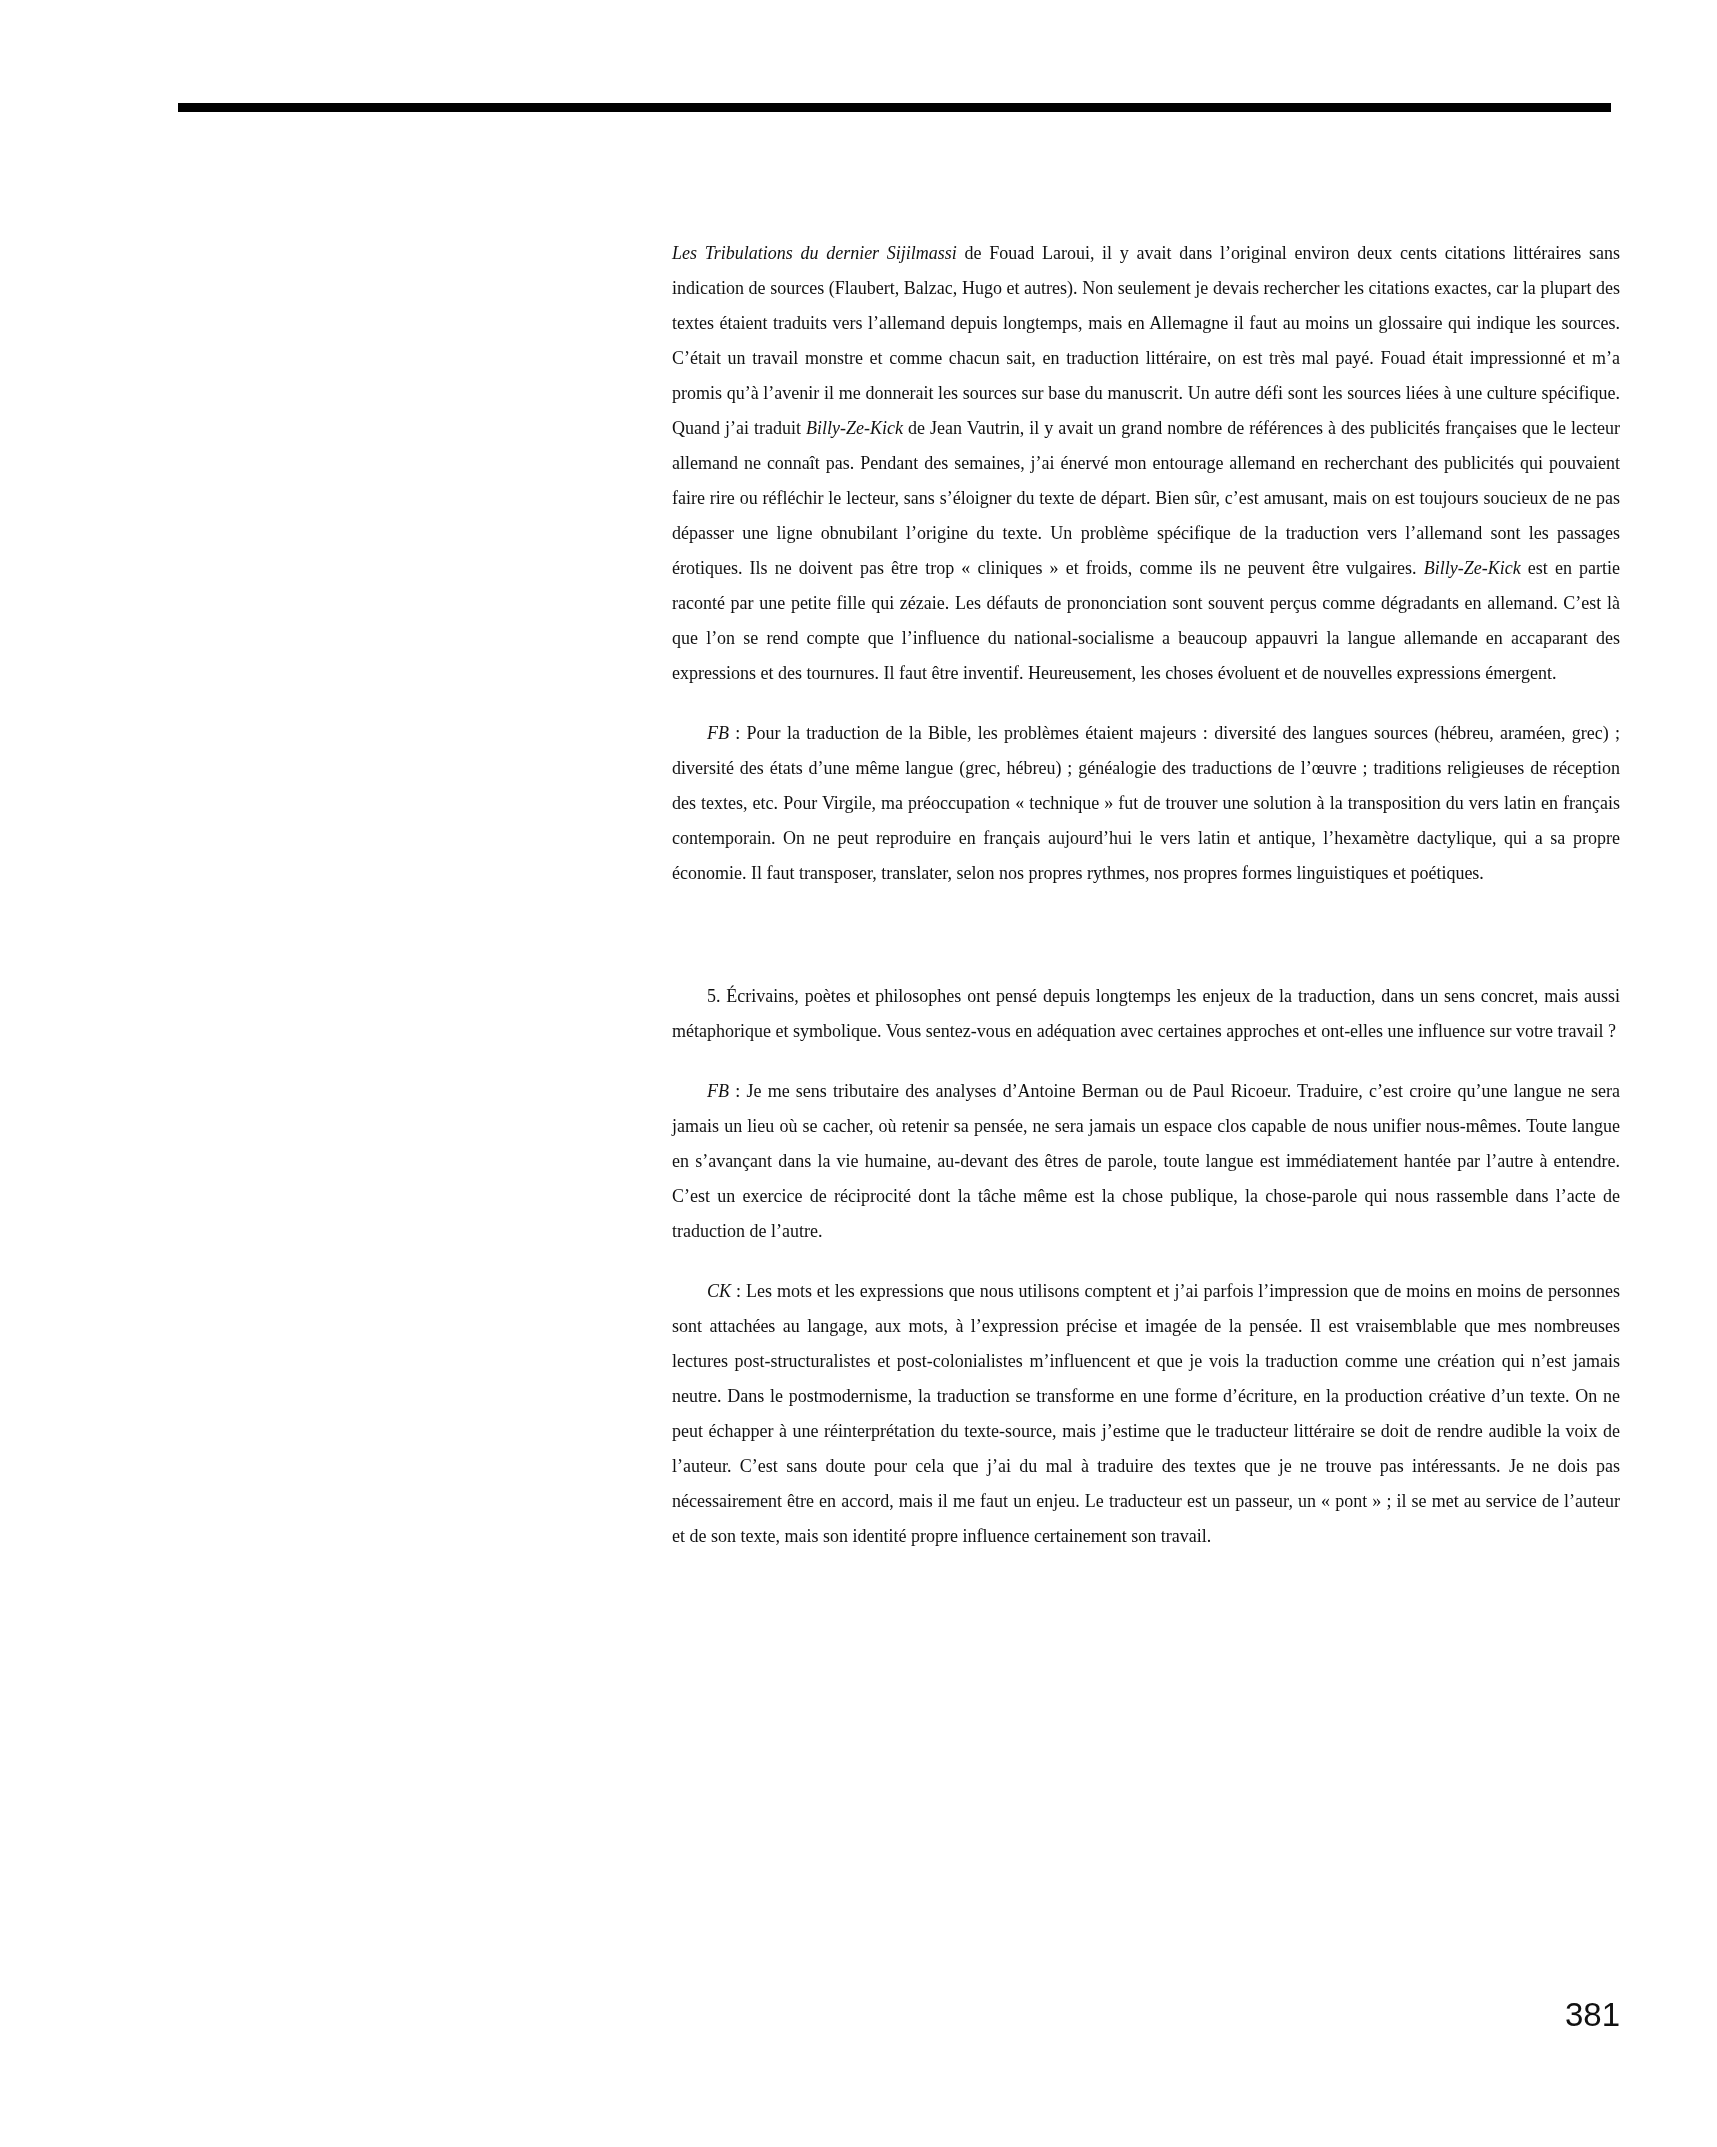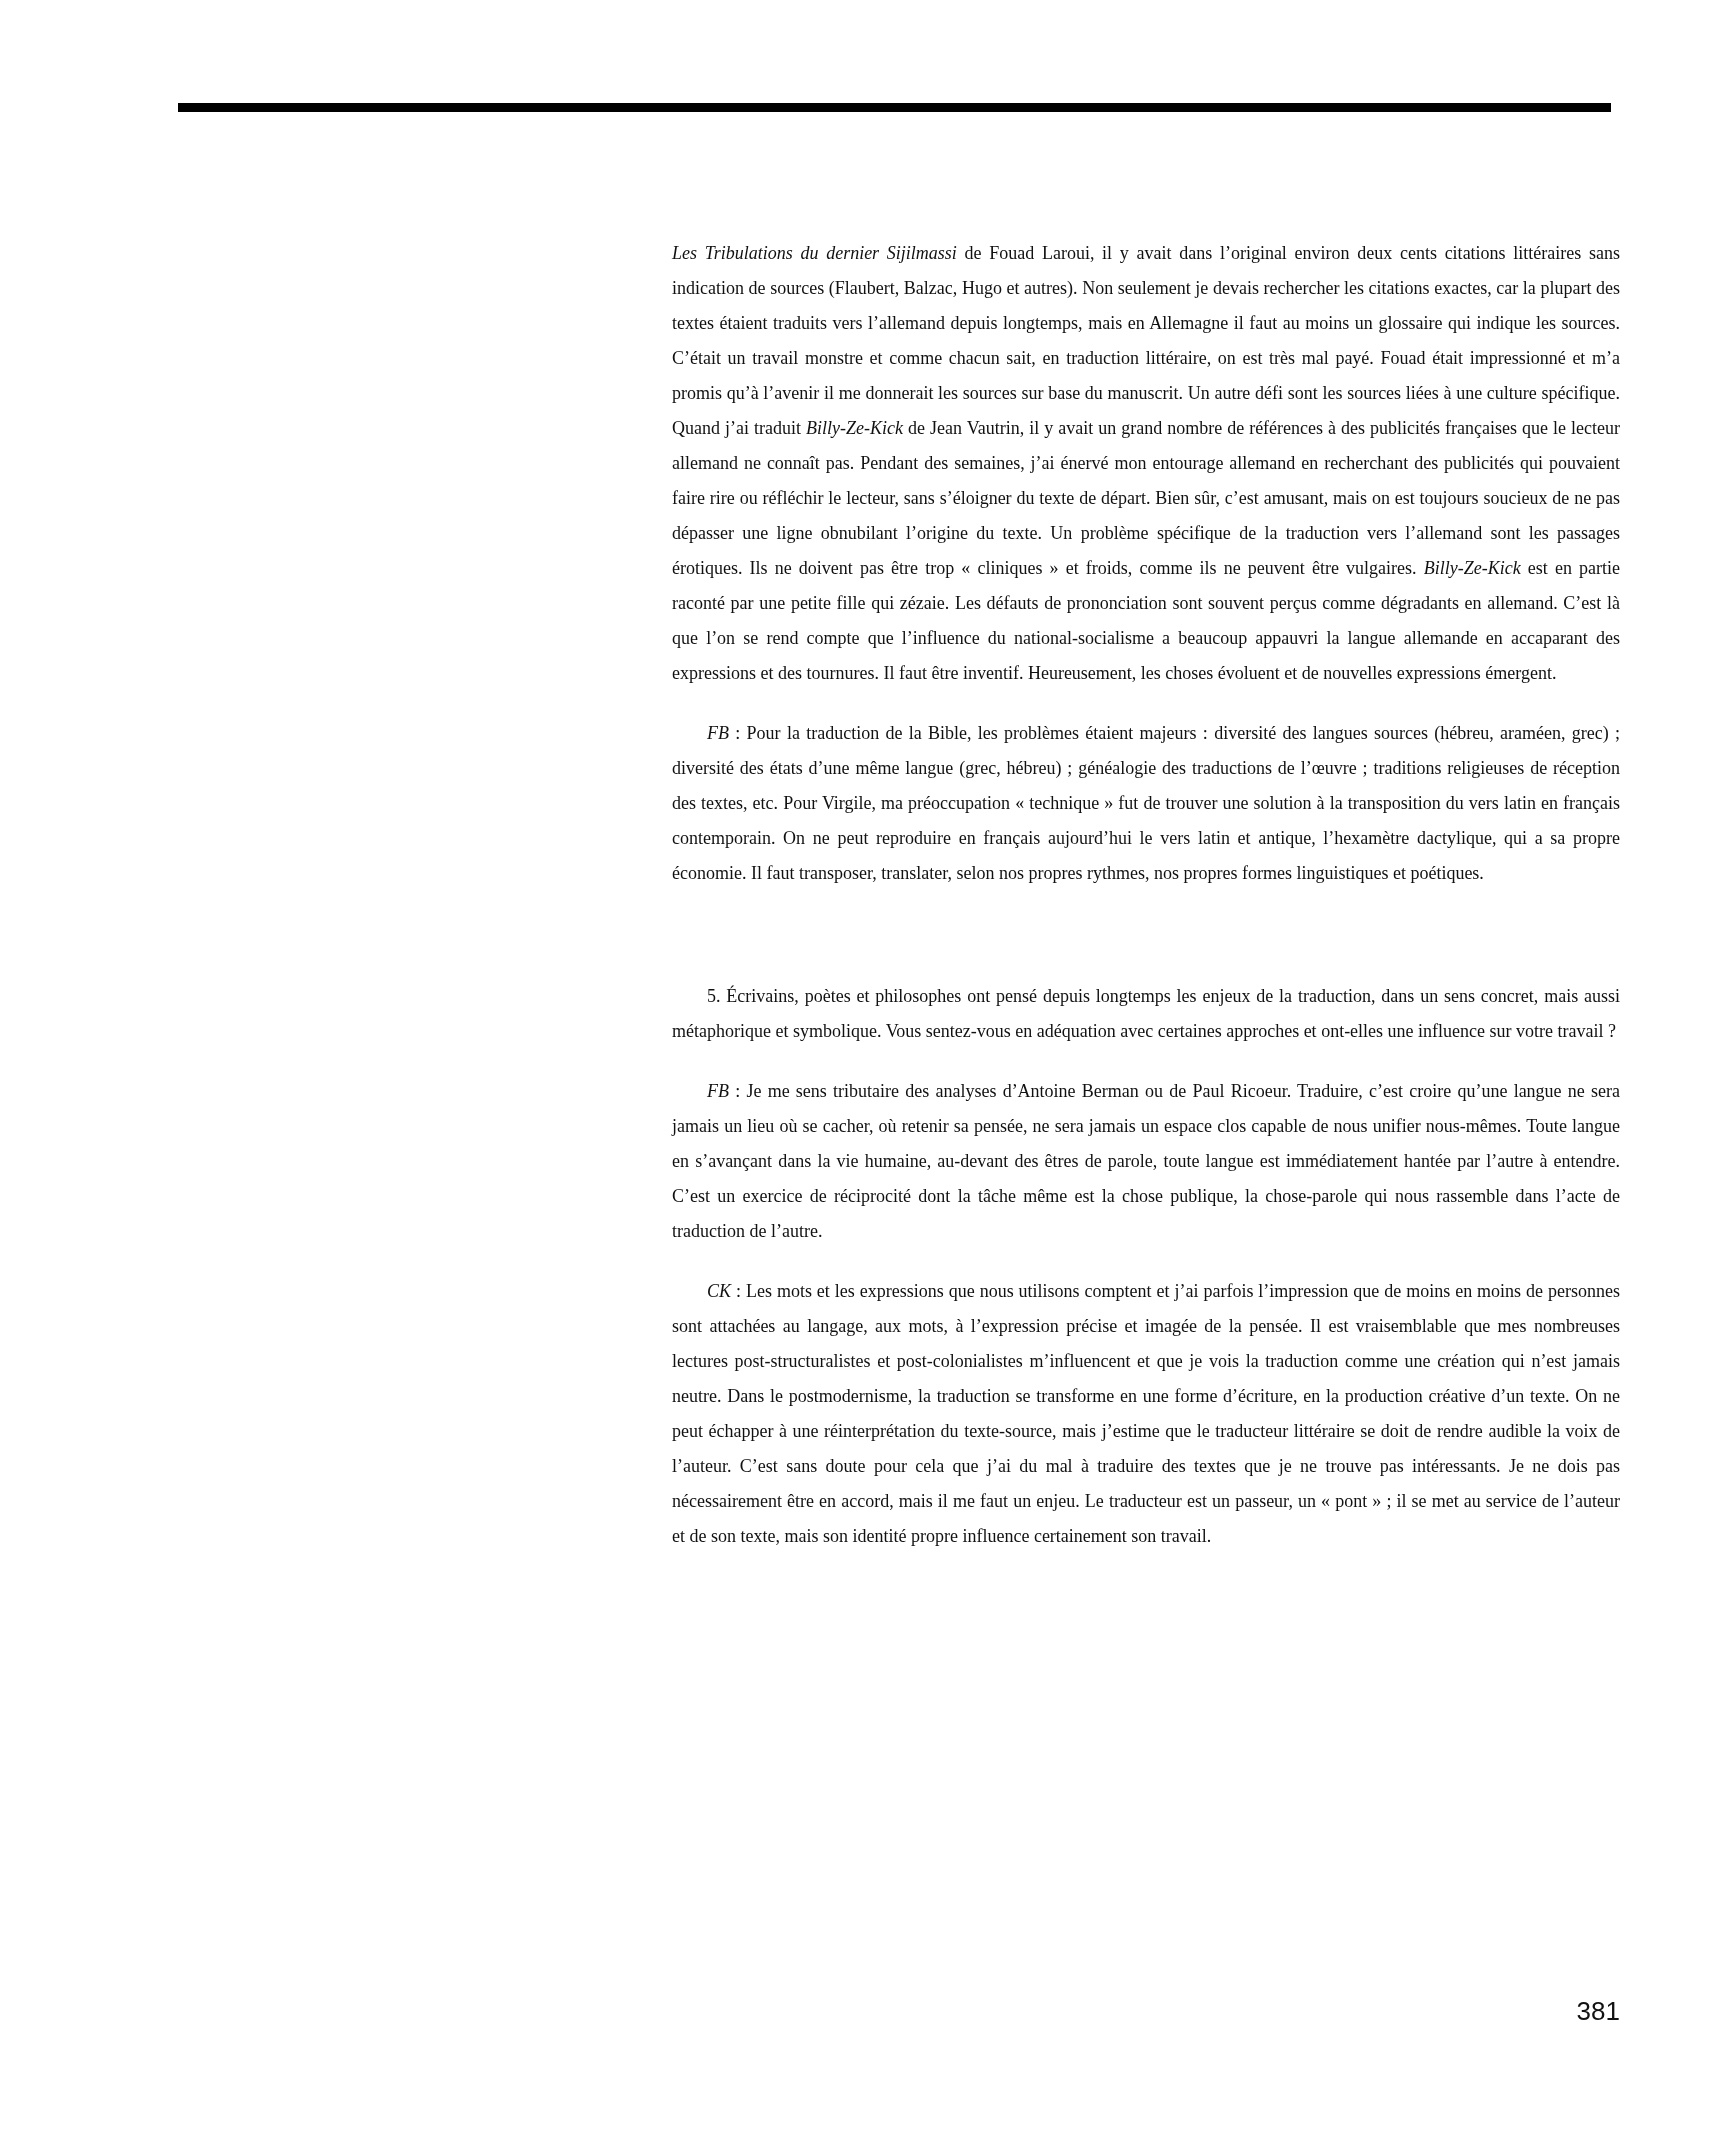--- a/index.html
+++ b/index.html
@@ -48,21 +48,21 @@
     text-indent: 35px;
     margin-top: 88px;
   }
   .it { font-style: italic; }
   .bd { font-weight: normal; }
   .page-number {
     position: absolute;
     right: 98px; 
     top: 1996px;
     font-family: "Liberation Sans", "DejaVu Sans", sans-serif;
-    font-size: 26px;
+    font-size: 33px;
     color: #111111;
   }
 </style>
 </head>
 <body>
 
 <div class="page">
   <div class="top-rule"></div>
 
   <div class="text-column">

